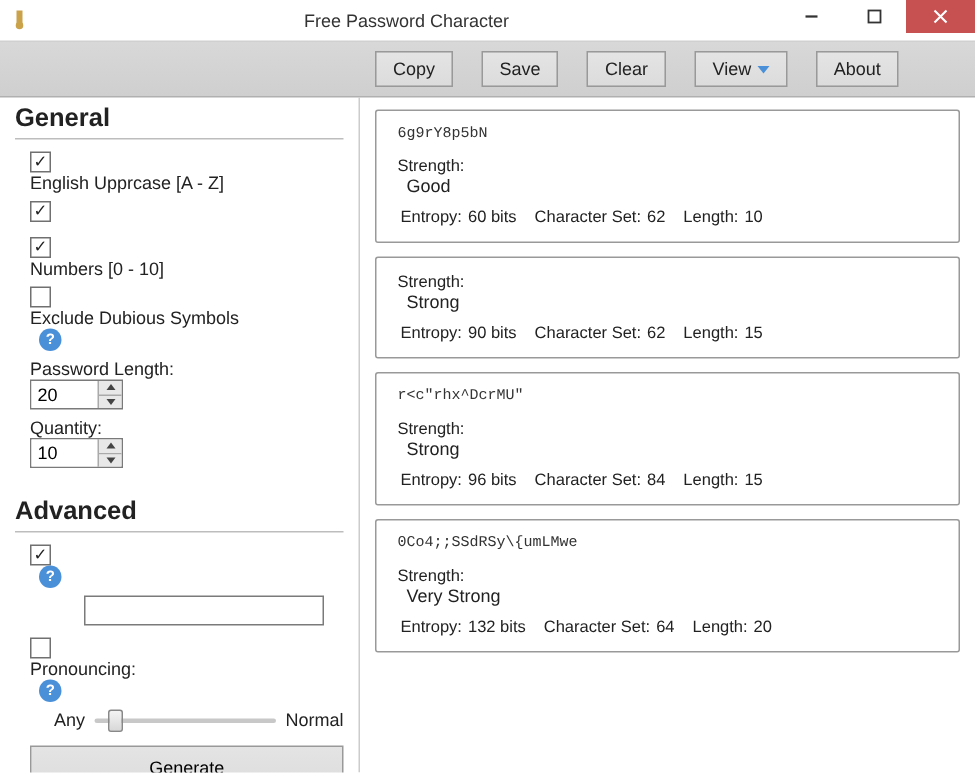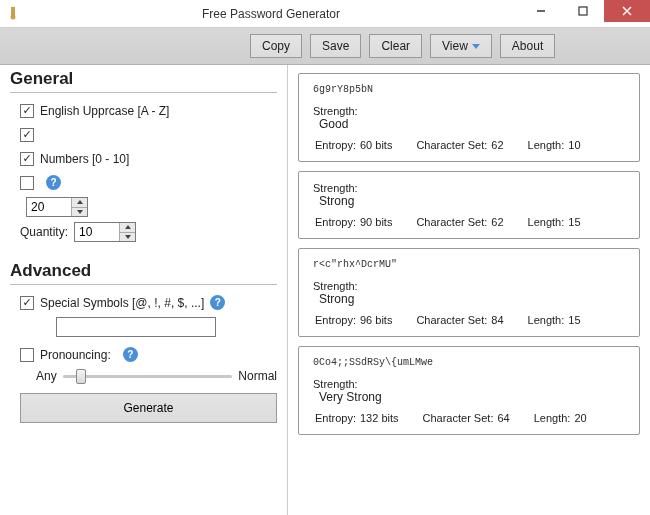--- a/index.html
+++ b/index.html
@@ -6,28 +6,28 @@
   body { font-family: "Segoe UI", Tahoma, sans-serif; font-size: 12px; background: #fff; width: 650px; height: 515px; overflow: hidden; }
   
   .titlebar { height: 28px; background: #fff; border-bottom: 1px solid #d0d0d0; display: flex; align-items: center; position: relative; }
   .titlebar-icon { width: 16px; height: 16px; margin-left: 6px; }
   .titlebar-title { flex: 1; text-align: center; font-size: 12px; color: #333; }
   .winbtns { display: flex; height: 100%; }
   .winbtn { width: 42px; height: 22px; display: flex; align-items: center; justify-content: center; }
   .winbtn.close { background: #c75050; color: #fff; width: 46px; }
   .winbtn svg { display: block; }
   
-  .toolbar { height: 37px; background: linear-gradient(#d8d8d8,#cfcfcf); border-bottom: 1px solid #b0b0b0; display: flex; align-items: center; padding-left: 250px; gap: 8px; }
+  .toolbar { height: 37px; background: linear-gradient(#d8d8d8,#cfcfcf); border-bottom: 1px solid #b0b0b0; display: flex; align-items: center; padding-left: 250px; gap: 19px; }
   .toolbtn { background: linear-gradient(#e4e4e4,#dcdcdc); border: 1px solid #999; padding: 4px 11px; font-size: 12px; color: #222; display: flex; align-items: center; gap: 4px; }
   .toolbtn .caret { width:0; height:0; border-left:4px solid transparent; border-right:4px solid transparent; border-top:5px solid #4a90d9; }
   
   .content { display: flex; height: calc(515px - 28px - 37px); }
-  .sidebar { width: 288px; border-right: 1px solid #ccc; padding: 4px 10px 10px 10px; display: flex; flex-direction: column; }
+  .sidebar { width: 240px; border-right: 1px solid #ccc; padding: 4px 10px 10px 10px; display: flex; flex-direction: column; }
   .section-title { font-size: 17px; font-weight: bold; color: #222; border-bottom: 1px solid #bdbdbd; padding-bottom: 3px; margin-bottom: 8px; }
-  .row { display: flex; align-items: center; margin-bottom: 5px; min-height: 19px; }
+  .row { display: flex; align-items: flex-start; margin-bottom: 5px; min-height: 19px; flex-direction: column; }
   .chk { width: 14px; height: 14px; border: 1px solid #707070; background: #fff; margin-right: 6px; display: inline-flex; align-items: center; justify-content: center; flex-shrink: 0; }
   .chk.checked::after { content: "✓"; font-size: 11px; color: #222; line-height: 1; }
   .lbl { font-size: 12px; color: #222; }
   .hint { width: 15px; height: 15px; border-radius: 50%; background: #4a90d9; color: #fff; font-size: 10px; font-weight: bold; display: inline-flex; align-items: center; justify-content: center; margin-left: 6px; }
   .spin-wrap { display: inline-flex; border: 1px solid #7a7a7a; height: 20px; }
   .spin-wrap input { border: none; width: 44px; padding: 1px 4px; font-size: 12px; outline: none; }
   .spin-btns { width: 16px; display: flex; flex-direction: column; border-left: 1px solid #aaa; }
   .spin-btns div { flex: 1; display: flex; align-items: center; justify-content: center; background: #e8e8e8; }
   .spin-btns div:first-child { border-bottom: 1px solid #aaa; }
   .tri-up { width:0;height:0;border-left:3px solid transparent;border-right:3px solid transparent;border-bottom:4px solid #444; }
@@ -39,35 +39,35 @@
   .gen-btn { margin-top: 10px; background: linear-gradient(#e4e4e4,#dcdcdc); border:1px solid #999; height: 30px; font-size: 12px; width: 100%; }
   
   .results { flex: 1; padding: 8px 10px 10px 10px; overflow-y: auto; }
   .card { border: 1px solid #999; border-radius: 2px; padding: 10px 14px 10px 14px; margin-bottom: 9px; }
   .pwd { font-family: Consolas, "Courier New", monospace; font-size: 10px; color: #333; margin-bottom: 10px; }
   .srow { display:flex; align-items:flex-start; gap:0; margin-bottom:8px;flex-direction:column; }
   .slabel { font-size: 11px; color: #222; width: 48px; }
   .sbar { flex:1; height:7px; background:#d8d8d8; border-radius:3px; position:relative; overflow:hidden; }
   .sfill { height:100%; border-radius:3px; }
   .sverdict { font-size: 12px; color:#222; width: 70px; text-align:left; padding-left:6px; }
-  .mrow { display:flex; gap:24px; font-size:11px; color:#222; padding-left: 2px; }
+  .mrow { display:flex; gap:12px; font-size:11px; color:#222; padding-left: 2px; }
   .mrow .mv { margin-left: 4px; }
   
 </style>
 </head>
 <body>
 
 <div class="titlebar">
   <span class="titlebar-icon">
     <svg width="14" height="14" viewBox="0 0 14 14">
         <rect x="5" y="1" width="4" height="9" fill="#c9a24a"></rect>
         <circle cx="7" cy="11" r="2.5" fill="#c9a24a"></circle>
       </svg>
   </span>
-  <div class="titlebar-title">Free Password Generator</div>
+  <div class="titlebar-title">Free Password Character</div>
   <div class="winbtns">
     <div class="winbtn">
         <svg width="10" height="10">
           <line x1="1" y1="5" x2="9" y2="5" stroke="#333" stroke-width="1.5"></line>
         </svg>
       </div>
     <div class="winbtn">
         <svg width="10" height="10">
           <rect x="1" y="1" width="8" height="8" fill="none" stroke="#333" stroke-width="1.2"></rect>
         </svg>
@@ -103,23 +103,25 @@
       </div>
       <div class="row">
         <span class="chk checked"></span>
       </div>
       <div class="row">
         <span class="chk checked"></span>
         <span class="lbl">Numbers [0 - 10]</span>
       </div>
       <div class="row">
         <span class="chk"></span>
+        <span class="lbl">Exclude Dubious Symbols</span>
         <span class="hint">?</span>
       </div>
       <div class="row" style="margin-top:4px;">
+        <span class="lbl">Password Length:</span>
         <span style="width:6px;"></span>
         <span class="spin-wrap">
           <input type="text" value="20" style="">
           <span class="spin-btns">
               <div>
                 <span class="tri-up"></span>
               </div>
               <div>
                 <span class="tri-dn"></span>
               </div>
@@ -140,21 +142,20 @@
               </div>
             </span>
         </span>
       </div>
     </div>
 
     <div class="section-title">Advanced</div>
     <div style="padding-left:10px;">
       <div class="row">
         <span class="chk checked"></span>
-        <span class="lbl">Special Symbols [@, !, #, $, ...]</span>
         <span class="hint">?</span>
       </div>
       <div class="row" style="margin-left:36px; margin-bottom:8px;">
         <input class="txtin" style="width: 160px;" value="">
       </div>
       <div class="row">
         <span class="chk"></span>
         <span class="lbl">Pronouncing:</span>
         <span style="width:6px;"></span>
         <span class="hint">?</span>

